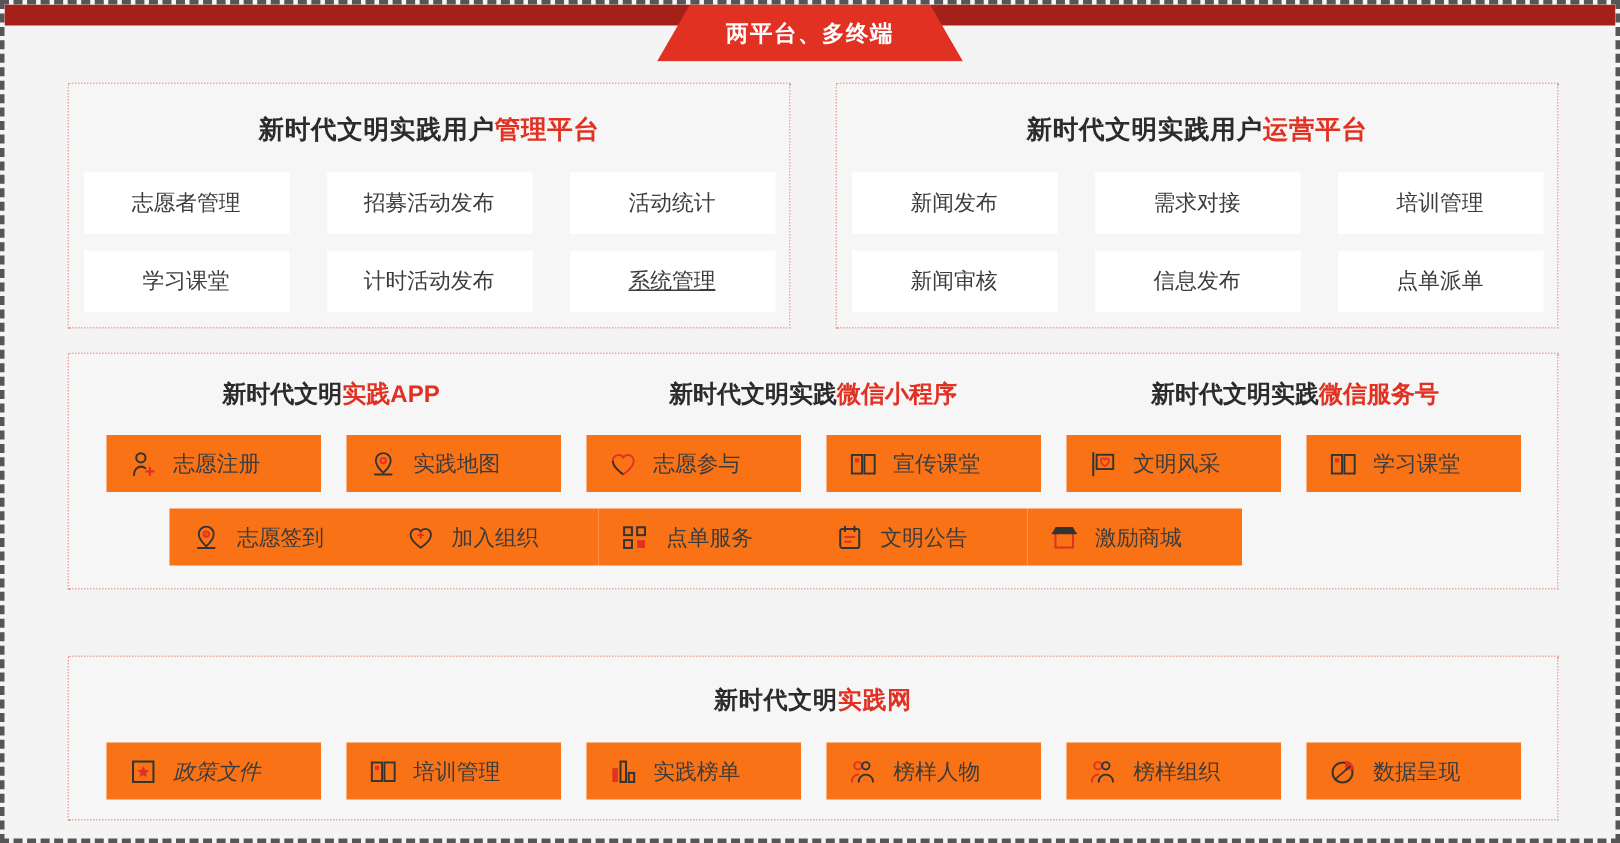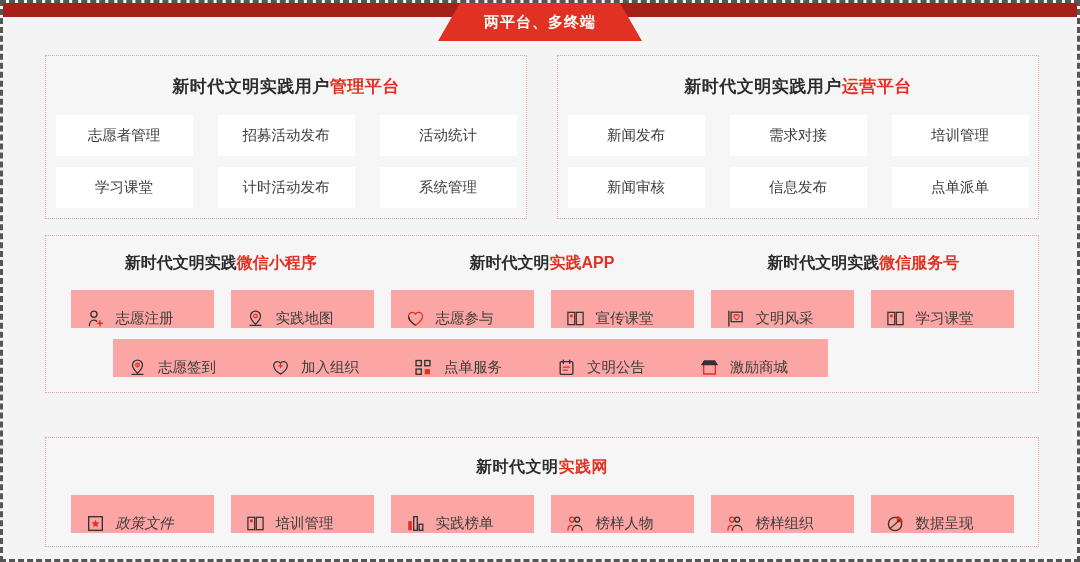--- a/index.html
+++ b/index.html
@@ -65,23 +65,23 @@
   
   .tile{
     background:#ffffff;
     height:41px;
     display:flex;align-items:center;justify-content:center;
     font-size:14.5px;color:#3c3c3c;
     box-sizing:border-box;
   }
   
   .itile{
-    background:#fca5a5;
+    background:#f97316;
     height:38px;
-    display:flex;align-items:flex-end;
+    display:flex;align-items:center;
     padding-left:15px;
     gap:11px;
     font-size:14.5px;color:#3c3c3c;
     box-sizing:border-box;
   }
   .itile .lbl{white-space:nowrap;}
   .ic{width:19px;height:19px;flex:0 0 19px;display:block;}
 
   .col-title{
     text-align:center;font-size:16px;font-weight:bold;color:#2b2b2b;
@@ -104,21 +104,21 @@
       <span>新时代文明实践用户</span><span class="hl">管理平台</span>
     </div>
     <div class="rowgrid" style="margin-top:17px;gap:25px;">
       <div class="tile" style="width:137px;">志愿者管理</div>
       <div class="tile" style="width:137px;">招募活动发布</div>
       <div class="tile" style="width:137px;">活动统计</div>
     </div>
     <div class="rowgrid" style="margin-top:11px;gap:25px;">
       <div class="tile" style="width:137px;">学习课堂</div>
       <div class="tile" style="width:137px;">计时活动发布</div>
-      <div class="tile" style="width:137px;">系统管理</div>
+      <div class="tile" style="width:137px;text-decoration:underline;">系统管理</div>
     </div>
   </div>
 
   <div class="panel" style="left:554px;top:52px;width:482px;height:164px;">
     <div class="panel-title" style="margin-top:19px;">
       <span>新时代文明实践用户</span><span class="hl">运营平台</span>
     </div>
     <div class="rowgrid" style="margin-top:17px;gap:25px;">
       <div class="tile" style="width:137px;">新闻发布</div>
       <div class="tile" style="width:137px;">需求对接</div>
@@ -128,24 +128,24 @@
       <div class="tile" style="width:137px;">新闻审核</div>
       <div class="tile" style="width:137px;">信息发布</div>
       <div class="tile" style="width:137px;">点单派单</div>
     </div>
   </div>
 
   <div class="panel" style="left:42px;top:232px;width:994px;height:158px;">
 
     <div style="display:flex;padding:0 14px;margin-top:17px;">
       <div class="col-title" style="flex:1;">
+        <span>新时代文明</span><span class="hl">实践APP</span>
+      </div>
+      <div class="col-title" style="flex:1;">
         <span>新时代文明实践</span><span class="hl">微信小程序</span>
-      </div>
-      <div class="col-title" style="flex:1;">
-        <span>新时代文明</span><span class="hl">实践APP</span>
       </div>
       <div class="col-title" style="flex:1;">
         <span>新时代文明实践</span><span class="hl">微信服务号</span>
       </div>
     </div>
 
     <div class="rowgrid" style="margin-top:16px;gap:17px;">
       <div class="itile" style="width:143px;">
         <span class="ic">
           <svg viewBox="0 0 24 24" width="19" height="19">

